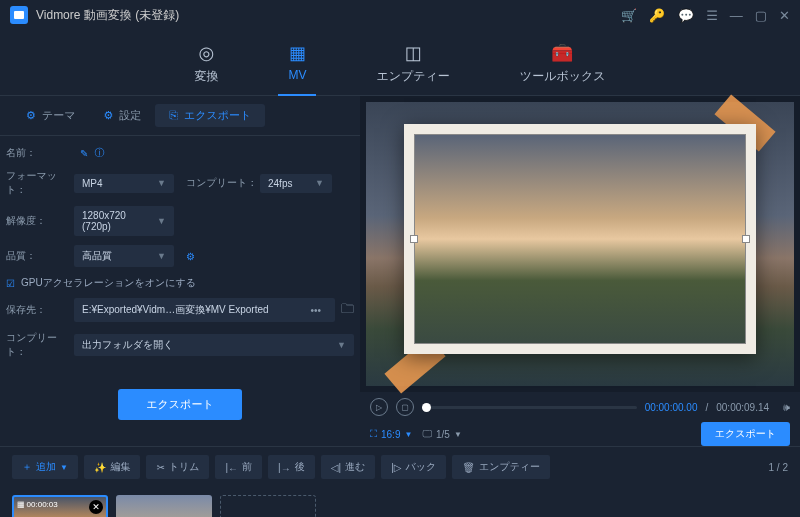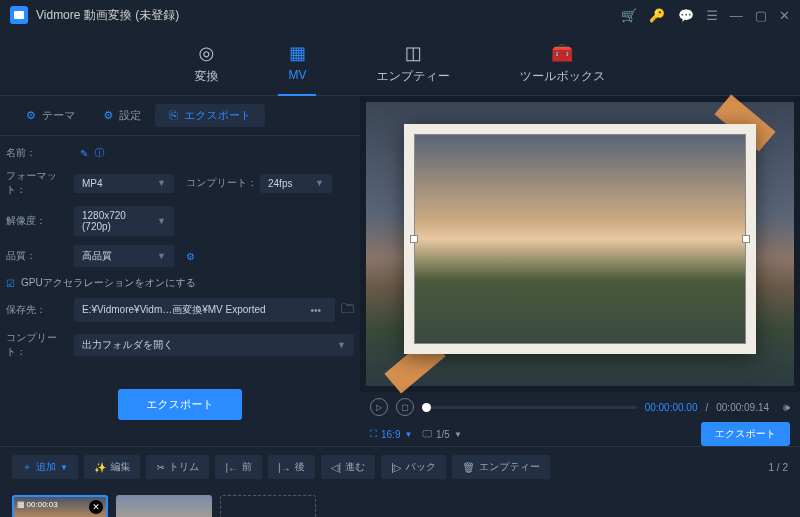--- a/index.html
+++ b/index.html
@@ -158,21 +158,21 @@
           </div>
         <span style="margin-left:12px;color:#2b8cff;cursor:pointer">⚙</span>
       </div>
       <div class="chkrow">
         <span class="check">☑</span>
         <span>GPUアクセラレーションをオンにする</span>
       </div>
       <div class="row">
         <span class="label">保存先：</span>
         <div class="path">
-            <span>E:¥Vidmore¥Vidm…画変換¥MV Exported</span>
+            <span>E:¥Exported¥Vidm…画変換¥MV Exported</span>
             <span class="dots">•••</span>
           </div>
         <span class="folder-icon">🗀</span>
       </div>
       <div class="row">
         <span class="label">コンプリート：</span>
         <div class="select" style="flex:1">
             <span>出力フォルダを開く</span>
             <span class="chev">▼</span>
           </div>

